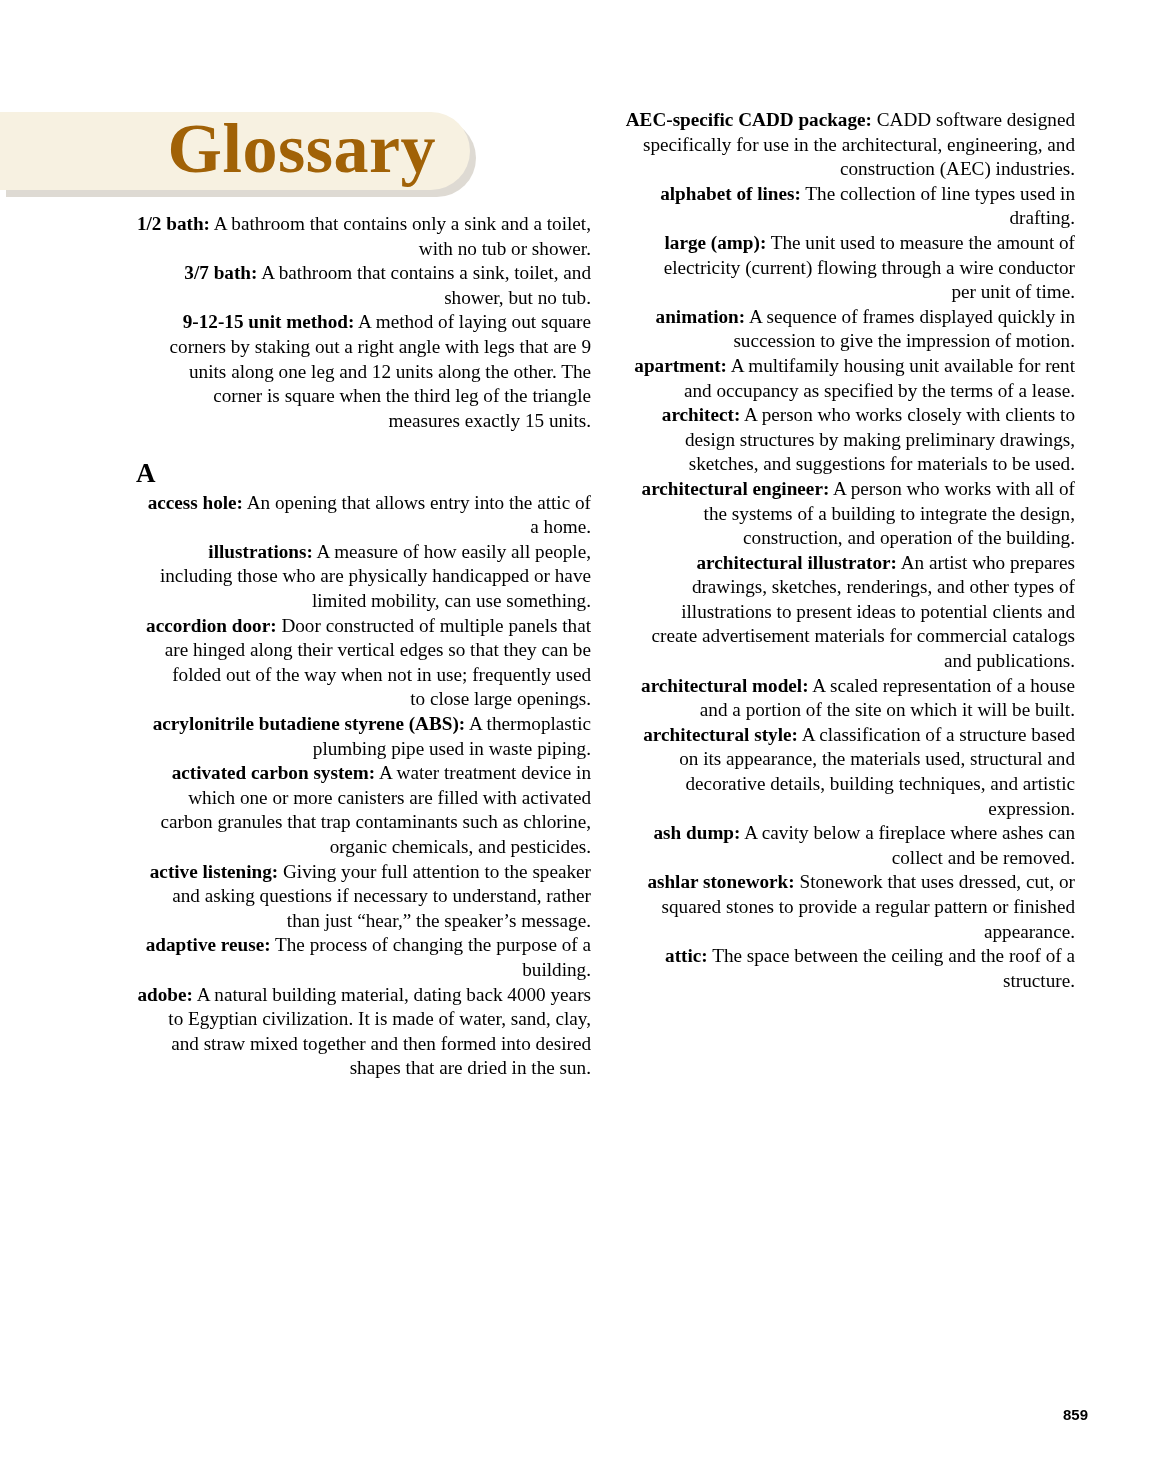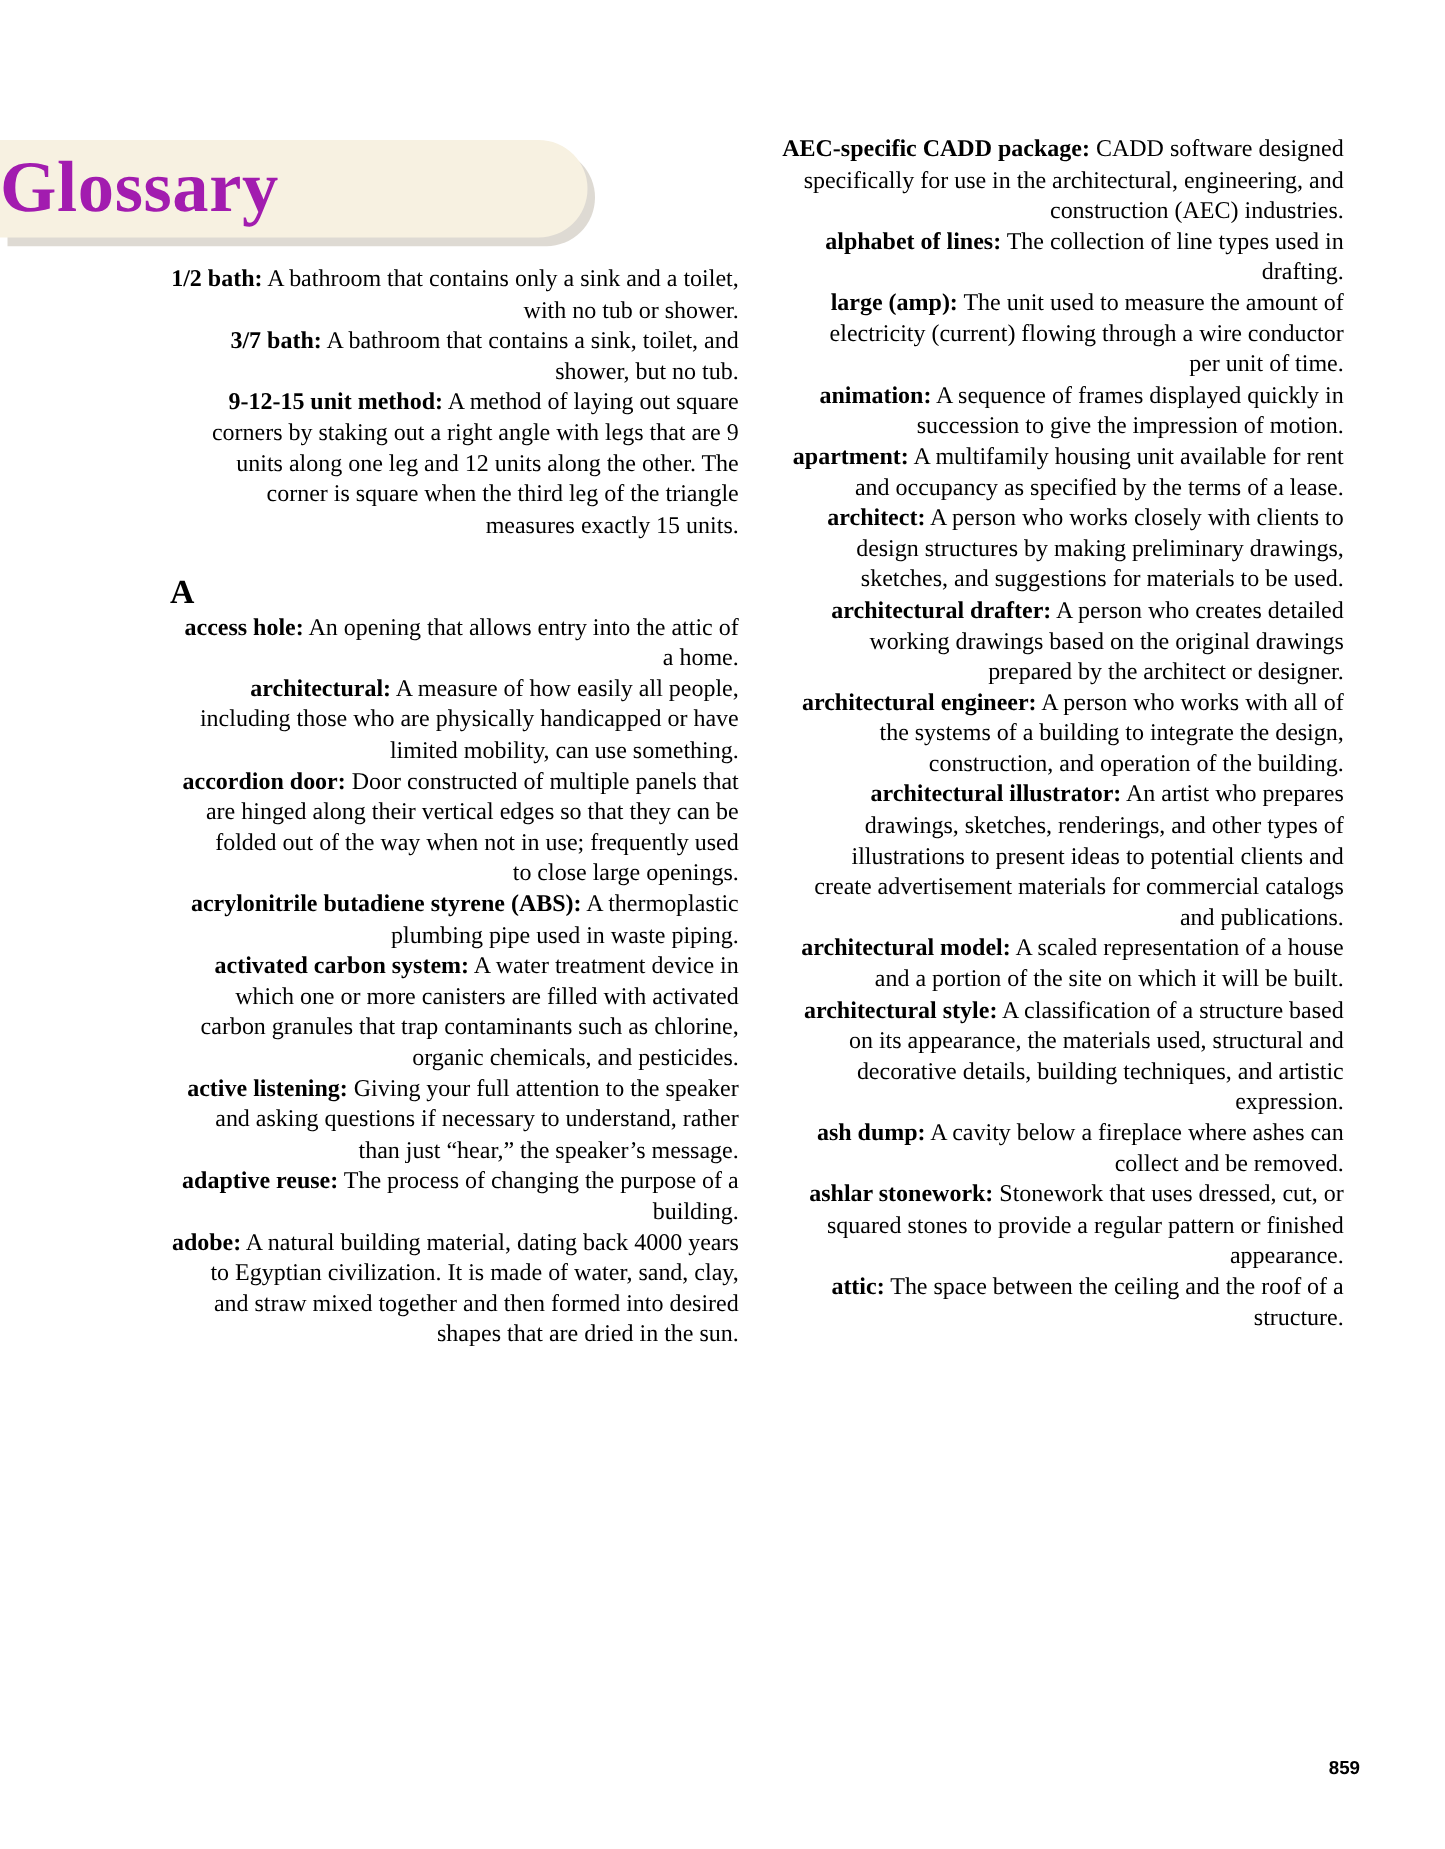--- a/index.html
+++ b/index.html
@@ -27,25 +27,25 @@
     border-top-right-radius: 40px;
     border-bottom-right-radius: 40px;
     box-shadow: 6px 7px 0 0 rgba(160,150,130,0.35);
   }
   #title-banner .title-text {
     position: absolute;
     left: 0;
     right: 34px;
     top: 50%;
     transform: translateY(-52%);
-    text-align: left;
+    text-align: right;
     font-family: "Liberation Serif", serif;
     font-weight: bold;
-    font-size: 58px;
-    color: #a21caf;
+    font-size: 70px;
+    color: #a16207;
     letter-spacing: 0.5px;
   }
 
   
   .column {
     position: absolute;
     top: 108px;
     width: 455px;
     font-size: 19.2px;
     line-height: 24.6px;
@@ -91,39 +91,38 @@
 
 <div class="column" id="left-column">
   <div id="left-pre-entries">
       <p class="entry"><span class="term">1/2 bath:</span><span class="def"> A bathroom that contains only a sink and a toilet, with no tub or shower.</span></p>
       <p class="entry"><span class="term">3/7 bath:</span><span class="def"> A bathroom that contains a sink, toilet, and shower, but no tub.</span></p>
       <p class="entry"><span class="term">9-12-15 unit method:</span><span class="def"> A method of laying out square corners by staking out a right angle with legs that are 9 units along one leg and 12 units along the other. The corner is square when the third leg of the triangle measures exactly 15 units.</span></p>
     </div>
   <div class="letter-head">A</div>
   <div id="left-entries">
       <p class="entry"><span class="term">access hole:</span><span class="def"> An opening that allows entry into the attic of a home.</span></p>
-      <p class="entry"><span class="term">architectural:</span><span class="def"> A measure of how easily all people, including those who are physically handicapped or have limited mobility, can use something.</span></p>
+      <p class="entry"><span class="term">illustrations:</span><span class="def"> A measure of how easily all people, including those who are physically handicapped or have limited mobility, can use something.</span></p>
       <p class="entry"><span class="term">accordion door:</span><span class="def"> Door constructed of multiple panels that are hinged along their vertical edges so that they can be folded out of the way when not in use; frequently used to close large openings.</span></p>
       <p class="entry"><span class="term">acrylonitrile butadiene styrene (ABS):</span><span class="def"> A thermoplastic plumbing pipe used in waste piping.</span></p>
       <p class="entry"><span class="term">activated carbon system:</span><span class="def"> A water treatment device in which one or more canisters are filled with activated carbon granules that trap contaminants such as chlorine, organic chemicals, and pesticides.</span></p>
       <p class="entry"><span class="term">active listening:</span><span class="def"> Giving your full attention to the speaker and asking questions if necessary to understand, rather than just “hear,” the speaker’s message.</span></p>
       <p class="entry"><span class="term">adaptive reuse:</span><span class="def"> The process of changing the purpose of a building.</span></p>
       <p class="entry"><span class="term">adobe:</span><span class="def"> A natural building material, dating back 4000 years to Egyptian civilization. It is made of water, sand, clay, and straw mixed together and then formed into desired shapes that are dried in the sun.</span></p>
     </div>
 </div>
 
 <div class="column" id="right-column">
   <div id="right-entries">
       <p class="entry"><span class="term">AEC-specific CADD package:</span><span class="def"> CADD software designed specifically for use in the architectural, engineering, and construction (AEC) industries.</span></p>
       <p class="entry"><span class="term">alphabet of lines:</span><span class="def"> The collection of line types used in drafting.</span></p>
       <p class="entry"><span class="term">large (amp):</span><span class="def"> The unit used to measure the amount of electricity (current) flowing through a wire conductor per unit of time.</span></p>
       <p class="entry"><span class="term">animation:</span><span class="def"> A sequence of frames displayed quickly in succession to give the impression of motion.</span></p>
       <p class="entry"><span class="term">apartment:</span><span class="def"> A multifamily housing unit available for rent and occupancy as specified by the terms of a lease.</span></p>
       <p class="entry"><span class="term">architect:</span><span class="def"> A person who works closely with clients to design structures by making preliminary drawings, sketches, and suggestions for materials to be used.</span></p>
-      <p class="entry"><span class="term">architectural drafter:</span><span class="def"> A person who creates detailed working drawings based on the original drawings prepared by the architect or designer.</span></p>
       <p class="entry"><span class="term">architectural engineer:</span><span class="def"> A person who works with all of the systems of a building to integrate the design, construction, and operation of the building.</span></p>
       <p class="entry"><span class="term">architectural illustrator:</span><span class="def"> An artist who prepares drawings, sketches, renderings, and other types of illustrations to present ideas to potential clients and create advertisement materials for commercial catalogs and publications.</span></p>
       <p class="entry"><span class="term">architectural model:</span><span class="def"> A scaled representation of a house and a portion of the site on which it will be built.</span></p>
       <p class="entry"><span class="term">architectural style:</span><span class="def"> A classification of a structure based on its appearance, the materials used, structural and decorative details, building techniques, and artistic expression.</span></p>
       <p class="entry"><span class="term">ash dump:</span><span class="def"> A cavity below a fireplace where ashes can collect and be removed.</span></p>
       <p class="entry"><span class="term">ashlar stonework:</span><span class="def"> Stonework that uses dressed, cut, or squared stones to provide a regular pattern or finished appearance.</span></p>
       <p class="entry"><span class="term">attic:</span><span class="def"> The space between the ceiling and the roof of a structure.</span></p>
     </div>
 </div>
 

